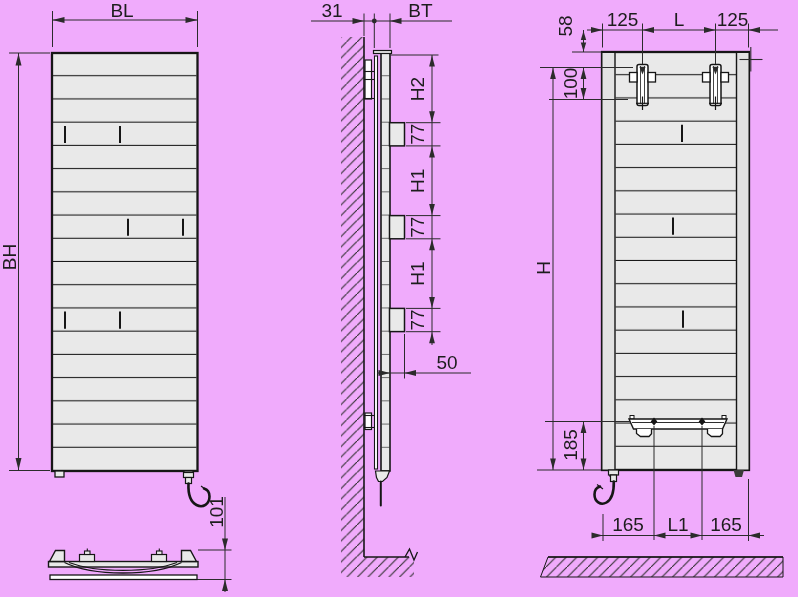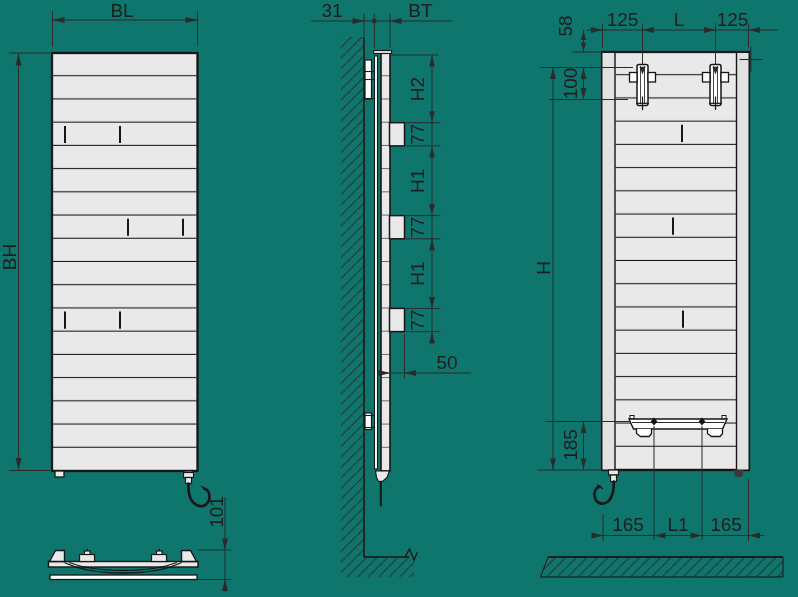--- a/index.html
+++ b/index.html
@@ -1,16 +1,16 @@
 <!DOCTYPE html>
 <html><head>
 <meta charset="utf-8">
 <style>
   html,body{margin:0;padding:0;background:#fff;}
-  .stage{position:relative;width:798px;height:597px;background:#0f766e;overflow:hidden;
+  .stage{position:relative;width:798px;height:597px;background:#f0abfc;overflow:hidden;
          font-family:"Liberation Sans", sans-serif;}
   svg{display:block;}
   .ln{stroke:#161616;fill:none;}
   .dim{stroke:#2b2b2b;stroke-width:1;fill:none;}
   .arr{fill:#2b2b2b;stroke:none;}
   .fillp{fill:#e9e9e9;}
   .dimtxt{font:19px "Liberation Sans", sans-serif;fill:#1d1d1d;}
 </style>
 </head>
 <body>

